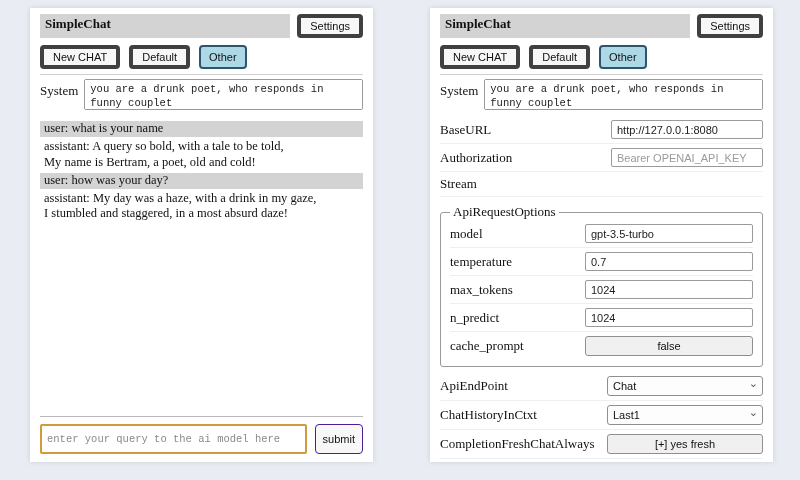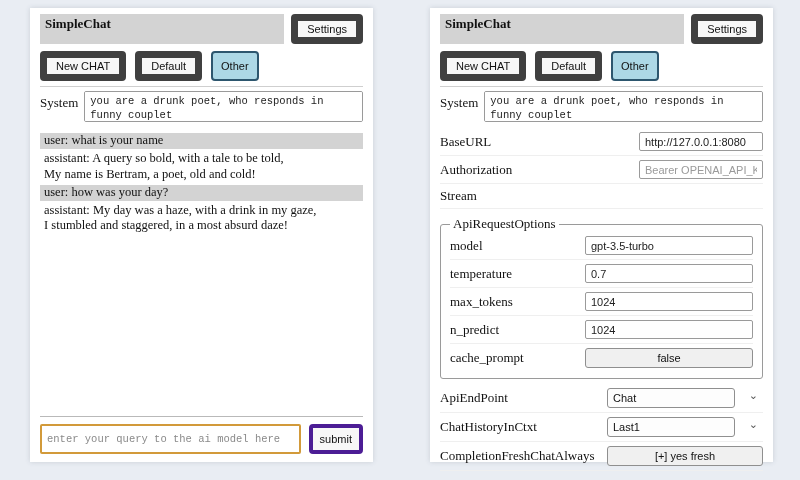--- a/index.html
+++ b/index.html
@@ -30,21 +30,21 @@
     background: #d3d3d3;
     font-weight: bold;
     font-size: 13px;
     padding: 2px 5px;
     color: #111;
   }
   .btn {
     font-family: "Liberation Sans", sans-serif;
     font-size: 11px;
     background: #f7f7f7;
-    border: 7px solid #404040;
+    border: 4px solid #404040;
     border-radius: 4px;
     padding: 2px 9px;
     color: #111;
     cursor: pointer;
     white-space: nowrap;
   }
   .settings-btn { margin-left: 7px; }
   .chatbar-row { display: flex; gap: 9px; margin-top: 7px; }
   .btn.selected {
     background: #add8e6;
@@ -82,21 +82,21 @@
   .msg.role-assistant { background: #ffffff; }
   
   .settings-area { margin-top: 6px; font-size: 13px; }
   .srow {
     display: flex; align-items: center; justify-content: space-between;
     padding: 4px 0;
     border-bottom: 1px solid #efefef;
   }
   .srow-label { color: #111; }
   .ctl-input {
-    width: 124px;
+    width: 152px;
     font-family: "Liberation Sans", sans-serif;
     font-size: 11px;
     border: 1px solid #9a9a9a;
     border-radius: 2px;
     padding: 2px 5px;
     color: #222;
     height: 19px;
   }
   .ctl-input::placeholder { color: #9a9a9a; }
   .ctl-btn {
@@ -106,21 +106,21 @@
     background: #f0f0f0;
     border: 1px solid #8f8f8f;
     border-radius: 3px;
     padding: 3px 0;
     color: #111;
     cursor: pointer;
     height: 20px;
   }
   .select-wrap { position: relative; width: 156px; }
   .ctl-select {
-    width: 128px;
+    width: 156px;
     -webkit-appearance: none;
     appearance: none;
     font-family: "Liberation Sans", sans-serif;
     font-size: 11px;
     background: #fdfdfd;
     border: 1px solid #8f8f8f;
     border-radius: 3px;
     padding: 2px 16px 2px 5px;
     color: #111;
     height: 20px;
@@ -151,21 +151,21 @@
     padding: 7px 5px;
     color: #222;
   }
   .query-input::placeholder { color: #8a8a8a; }
   .query-input.focused { border: 2px solid #d29a3a; }
   .submit-btn {
     margin-left: 8px;
     font-family: "Liberation Sans", sans-serif;
     font-size: 11px;
     background: #f7f7f7;
-    border: 4px solid #4c1d95;
+    border: 1px solid #4c1d95;
     border-radius: 4px;
     padding: 0 7px;
     color: #111;
     cursor: pointer;
   }
 </style>
 </head>
 <body>
 
 <div class="stage">

